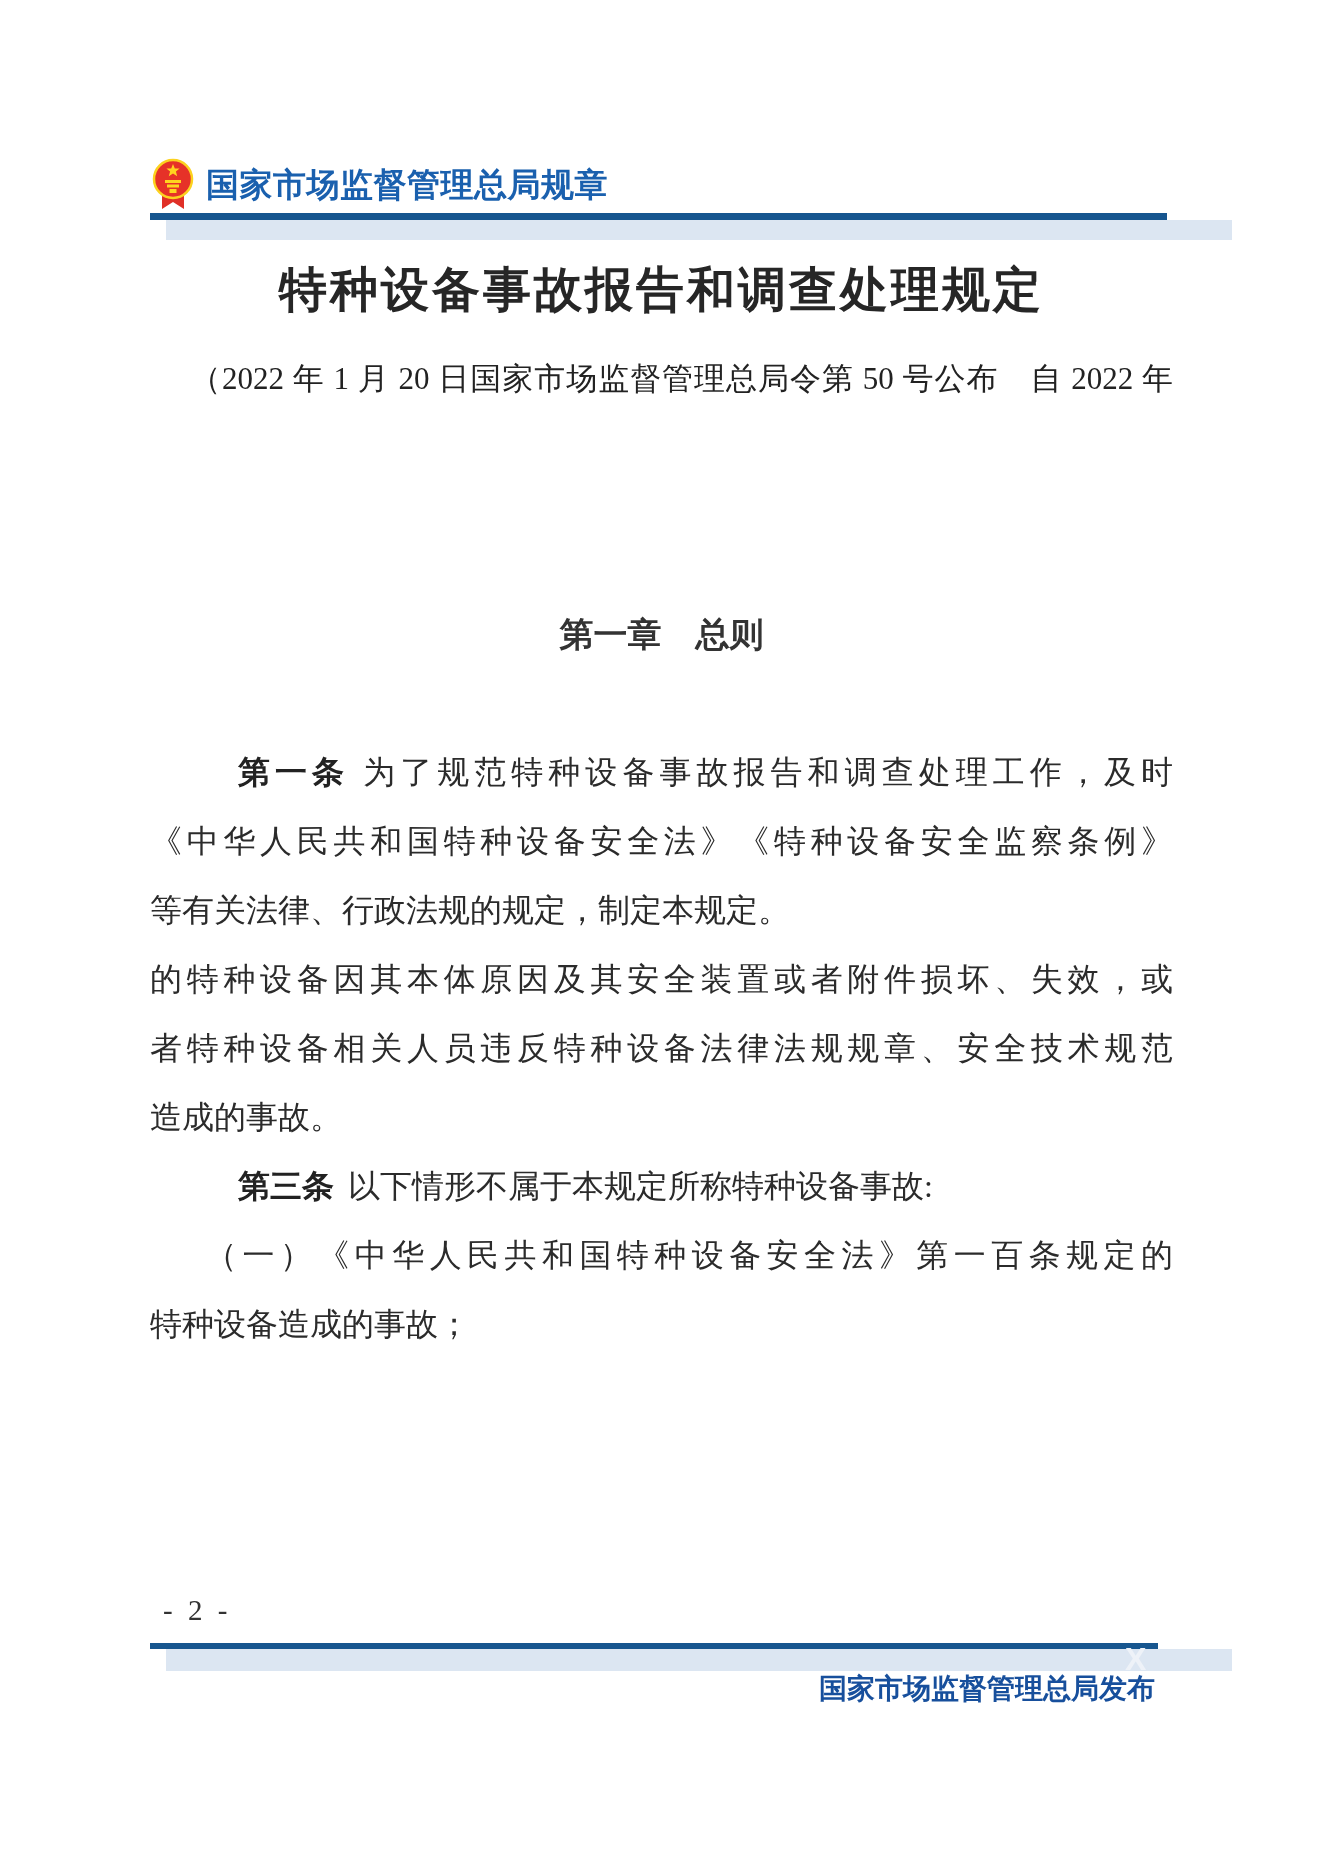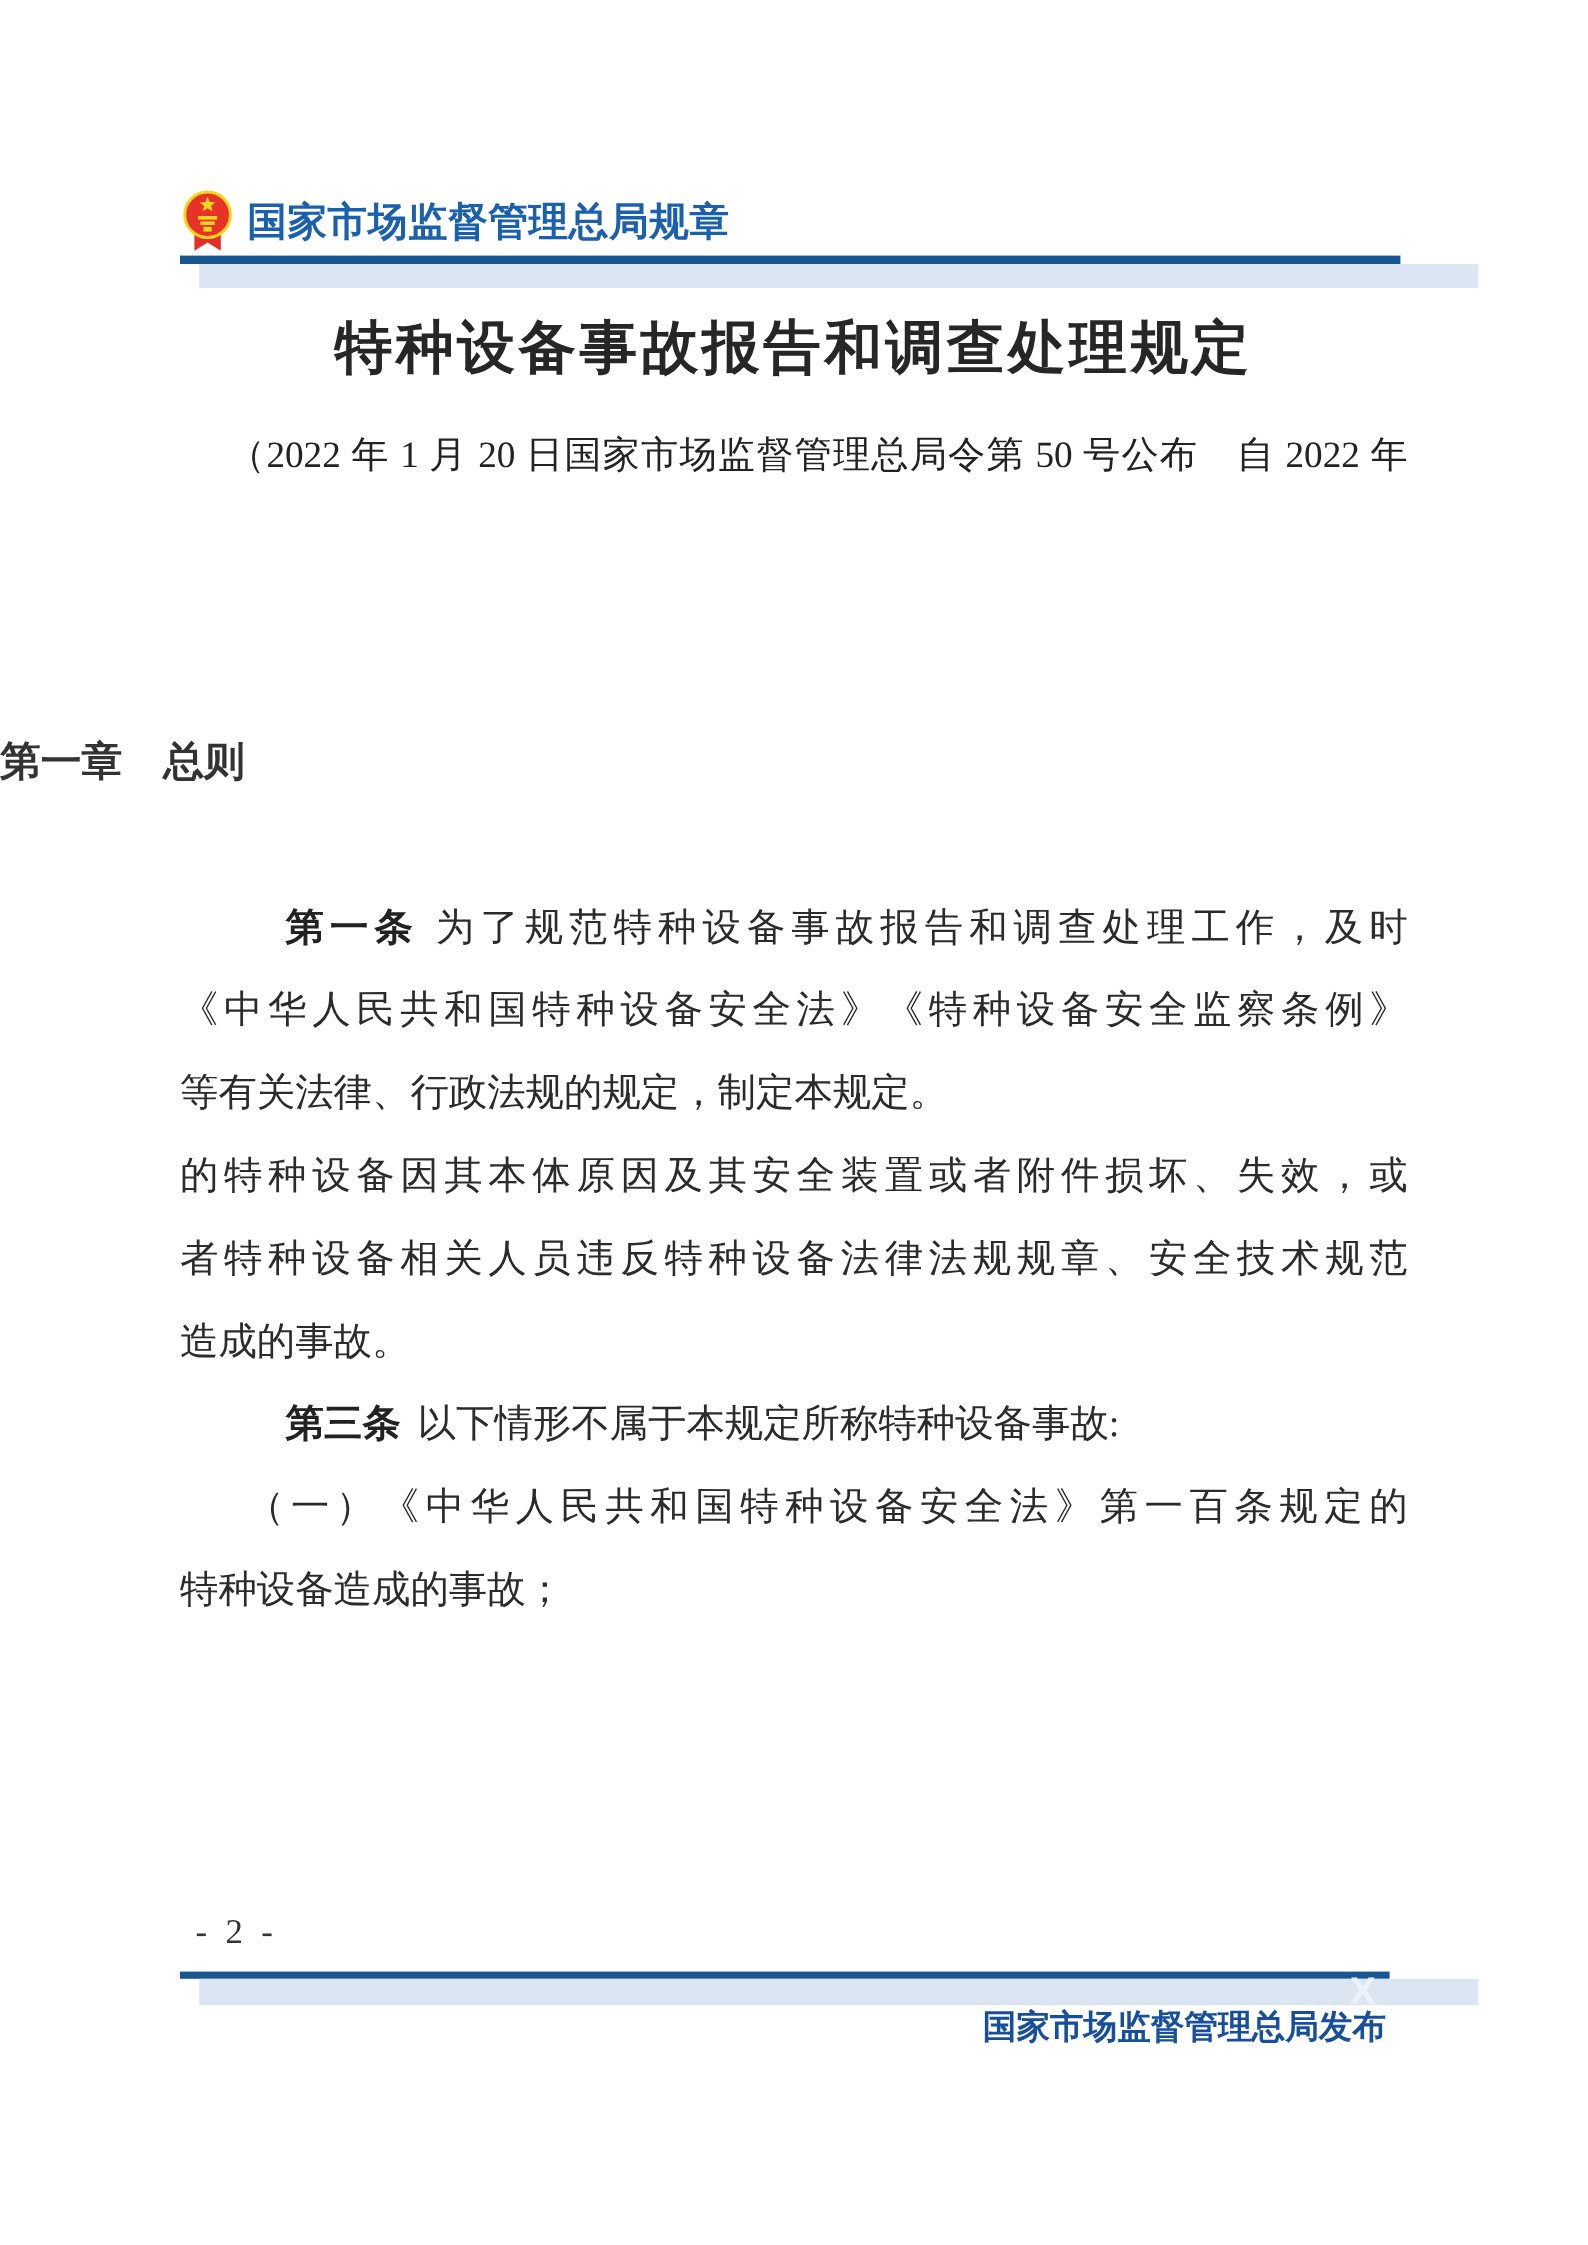--- a/index.html
+++ b/index.html
@@ -32,21 +32,21 @@
     font-family:"Liberation Serif","DejaVu Serif",serif;
   }
   
   .promul{position:absolute;left:150px;width:1023px;font-size:31px;color:#222;}
   .promul-1{top:344px;height:70px;line-height:70px;padding-left:40px;box-sizing:border-box;
     text-align:justify;text-align-last:justify;text-justify:inter-character;}
   .promul-2{top:414px;height:70px;line-height:70px;}
   
   .chapter{
     position:absolute;left:0;top:612px;width:100%;
-    font-size:34px;font-weight:700;color:#333;
+    text-align:center;font-size:34px;font-weight:700;color:#333;
     font-family:"Liberation Sans","DejaVu Sans",sans-serif;
   }
   
   .body-block{position:absolute;left:150px;top:738px;width:1023px;}
   .bodyline{
     position:relative;height:69px;line-height:69px;
     font-size:32px;color:#2b2b2b;white-space:nowrap;
     font-family:"Liberation Serif","DejaVu Serif",serif;
   }
   .bodyline.full{

